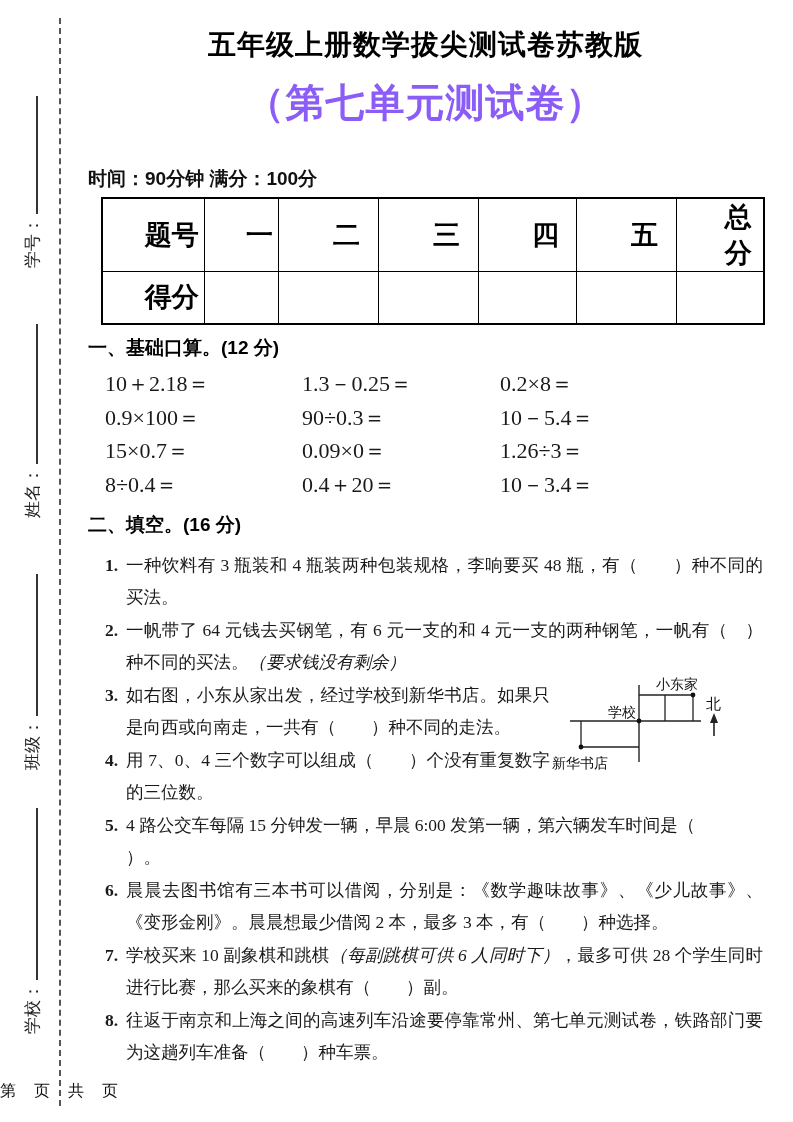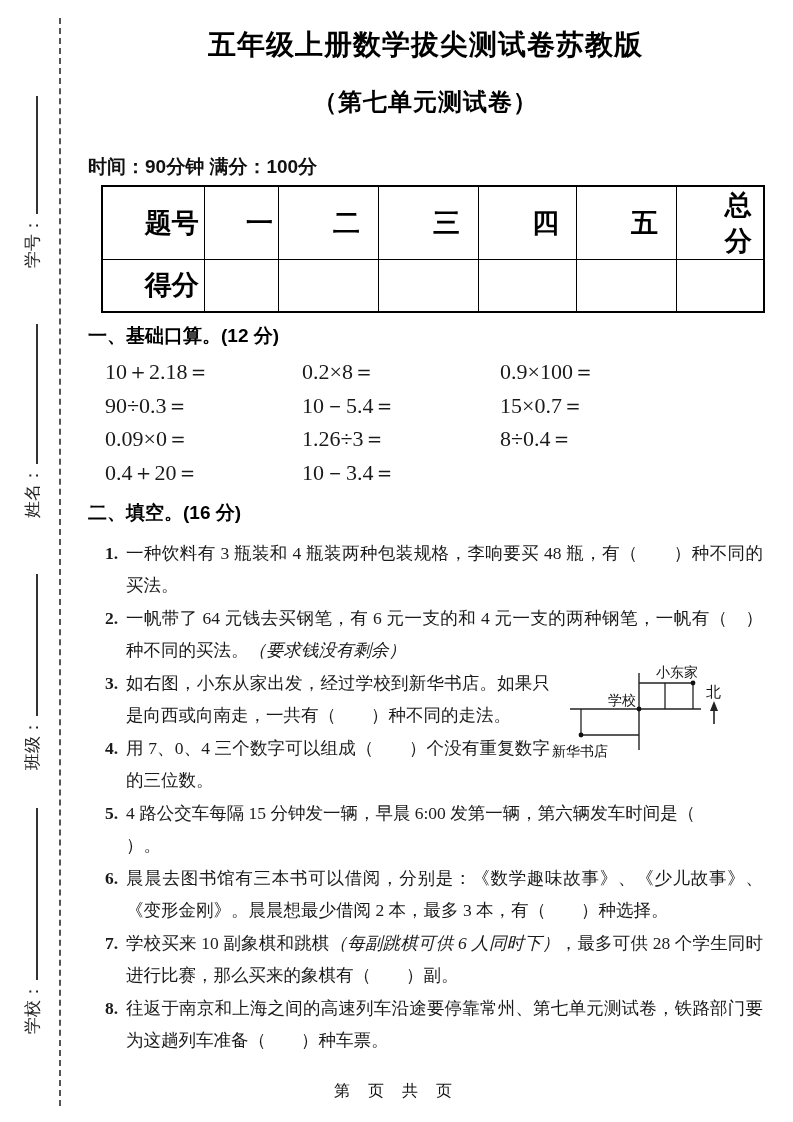--- a/index.html
+++ b/index.html
@@ -25,23 +25,23 @@
   }
   .side-line { display:inline-block; border-bottom:2px solid #333; height:14px; margin-left:3px; }
   
   .content { position:absolute; left:88px; top:0; width:675px; }
   .title {
     margin-top:26px; text-align:center;
     font-family:"Liberation Sans", sans-serif;
     font-size:28px; font-weight:900; letter-spacing:1px; color:#000;
   }
   .subtitle {
-    margin-top:22px; text-align:center;
-    font-family:"Liberation Sans", sans-serif;
-    font-size:24px; font-weight:700; letter-spacing:1px; color:#000000;
+    margin-top:12px; text-align:center;
+    font-family:"Liberation Sans", sans-serif;
+    font-size:39px; font-weight:700; letter-spacing:1px; color:#8b5cf6;
   }
   .meta {
     margin-top:36px; text-align:left;
     font-family:"Liberation Sans", sans-serif;
     font-size:19px; font-weight:600; color:#111;
   }
   table.score {
     margin-left:13px; margin-top:5px;
     border-collapse:collapse; table-layout:fixed; width:662px;
     border:2px solid #000;
@@ -67,21 +67,21 @@
   .item .inum { width:21px; font-weight:700; flex:0 0 auto; }
   .item .itext { width:637px; text-align:justify; }
   .items34 { position:relative; }
   .items34 .itext { width:424px; }
   .kai { font-style:italic; }
   .diagram { position:absolute; right:30px; top:-7px; }
   .diagram text { font-size:14px; fill:#111; font-family:"Liberation Sans", sans-serif; }
   
   .footer {
     position:absolute; left:0; width:100%; bottom:20px;
-    text-align:center; font-size:16px; letter-spacing:7px; color:#111;
+    text-align:left; font-size:16px; letter-spacing:7px; color:#111;
   }
 </style>
 </head>
 <body>
 
 <div class="page">
 
   <div class="seal-dash"></div>
 
   <div class="side-group" style="top:268px; width:183px;">
@@ -132,20 +132,21 @@
         <td></td>
         <td></td>
       </tr>
     </tbody>
       </table>
 
     <div class="sec-heading">一、基础口算。(12 分)</div>
 
     <div class="problems">
       <span>10＋2.18＝</span>
+      <span>1.3－0.25＝</span>
       <span>0.2×8＝</span>
       <span>0.9×100＝</span>
       <span>90÷0.3＝</span>
       <span>10－5.4＝</span>
       <span>15×0.7＝</span>
       <span>0.09×0＝</span>
       <span>1.26÷3＝</span>
       <span>8÷0.4＝</span>
       <span>0.4＋20＝</span>
       <span>10－3.4＝</span>

